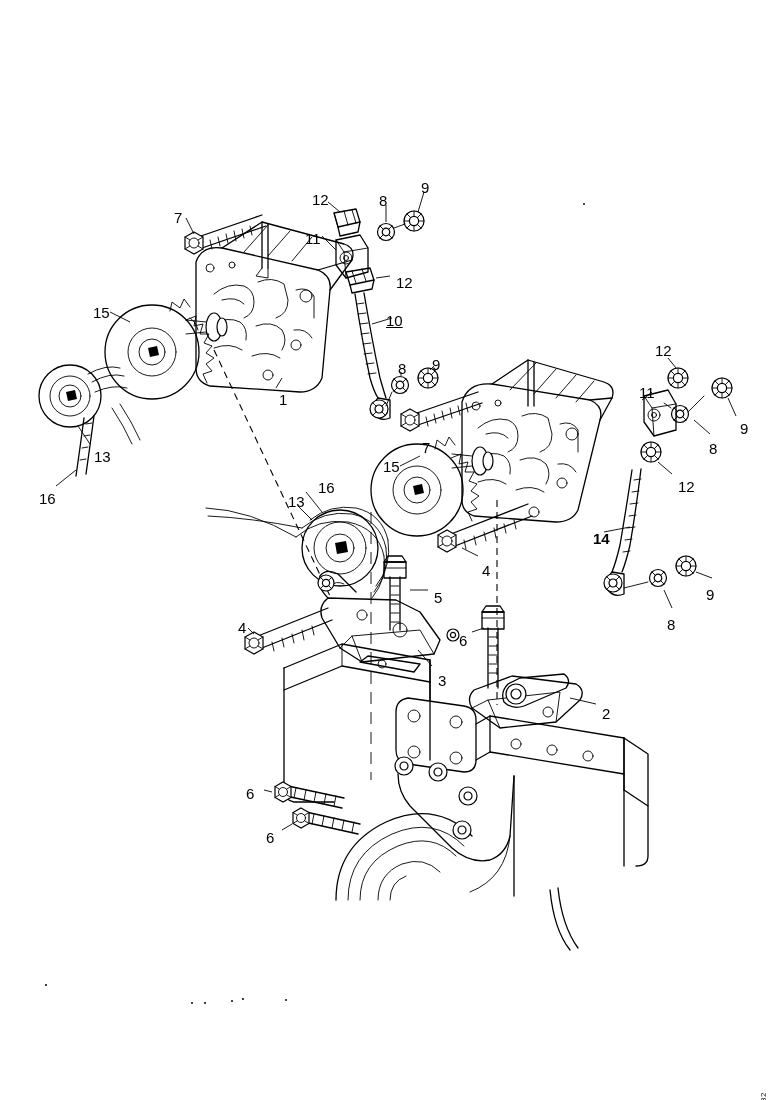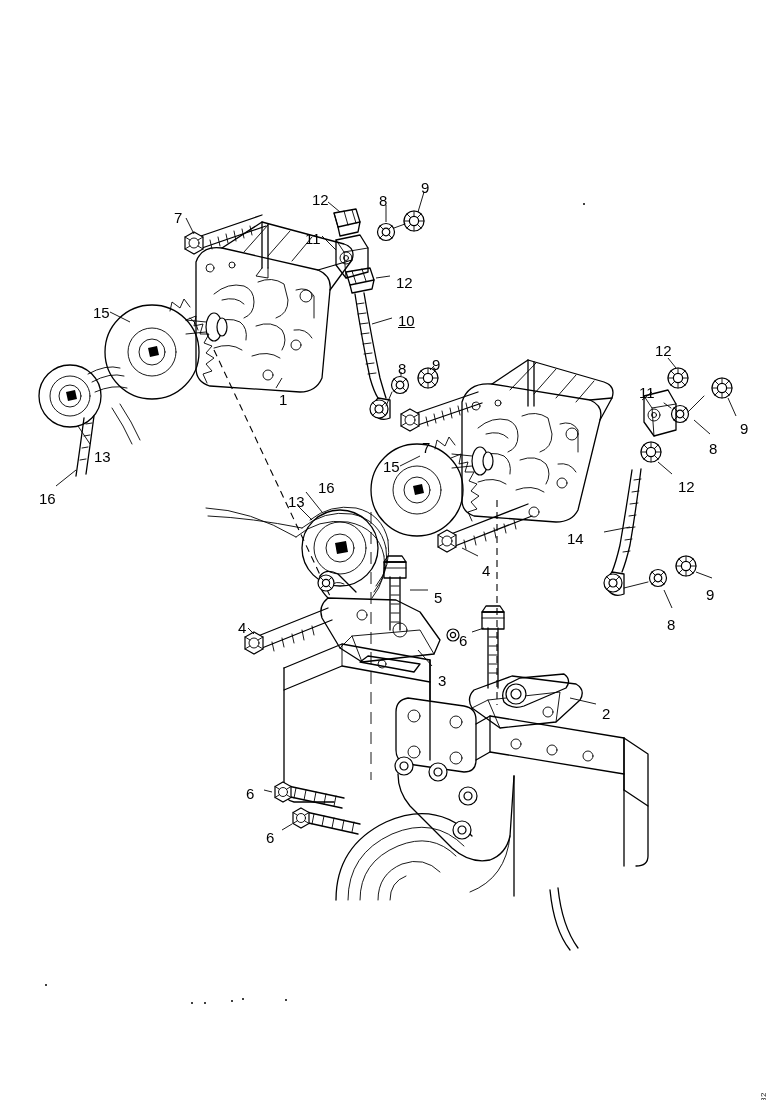--- a/index.html
+++ b/index.html
@@ -547,37 +547,37 @@
     <circle class="fl" cx="243" cy="999" r="1"></circle>
     <circle class="fl" cx="286" cy="1000" r="1"></circle>
   </svg>
 
   <div class="callout" style="left:174px; top:210px;">7</div>
   <div class="callout" style="left:312px; top:192px;">12</div>
   <div class="callout" style="left:379px; top:193px;">8</div>
   <div class="callout" style="left:421px; top:180px;">9</div>
   <div class="callout" style="left:305px; top:231px;">11</div>
   <div class="callout" style="left:396px; top:275px;">12</div>
-  <div class="callout" style="left:398px; top:313px;text-decoration:underline;">10</div>
+  <div class="callout" style="left:386px; top:313px;text-decoration:underline;">10</div>
   <div class="callout" style="left:93px;  top:305px;">15</div>
   <div class="callout" style="left:279px; top:392px;">1</div>
   <div class="callout" style="left:398px; top:361px;">8</div>
   <div class="callout" style="left:432px; top:357px;">9</div>
   <div class="callout" style="left:94px;  top:449px;">13</div>
   <div class="callout" style="left:39px;  top:491px;">16</div>
   <div class="callout" style="left:655px; top:343px;">12</div>
   <div class="callout" style="left:639px; top:385px;">11</div>
   <div class="callout" style="left:740px; top:421px;">9</div>
   <div class="callout" style="left:709px; top:441px;">8</div>
   <div class="callout" style="left:678px; top:479px;">12</div>
   <div class="callout" style="left:422px; top:440px;">7</div>
   <div class="callout" style="left:383px; top:459px;">15</div>
   <div class="callout" style="left:318px; top:480px;">16</div>
   <div class="callout" style="left:288px; top:494px;">13</div>
-  <div class="callout" style="left:567px; top:531px;">14</div>
+  <div class="callout" style="left:593px; top:531px;font-weight:bold;">14</div>
   <div class="callout" style="left:482px; top:563px;">4</div>
   <div class="callout" style="left:434px; top:590px;">5</div>
   <div class="callout" style="left:238px; top:620px;">4</div>
   <div class="callout" style="left:706px; top:587px;">9</div>
   <div class="callout" style="left:667px; top:617px;">8</div>
   <div class="callout" style="left:459px; top:633px;">6</div>
   <div class="callout" style="left:438px; top:673px;">3</div>
   <div class="callout" style="left:602px; top:706px;">2</div>
   <div class="callout" style="left:246px; top:786px;">6</div>
   <div class="callout" style="left:266px; top:830px;">6</div>

